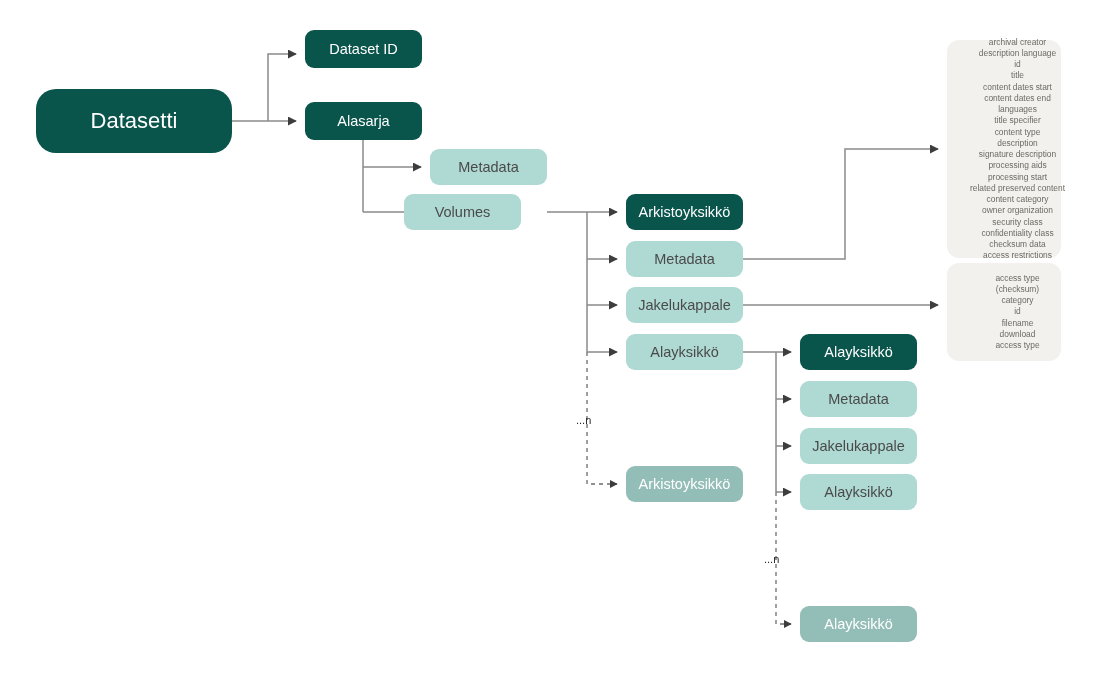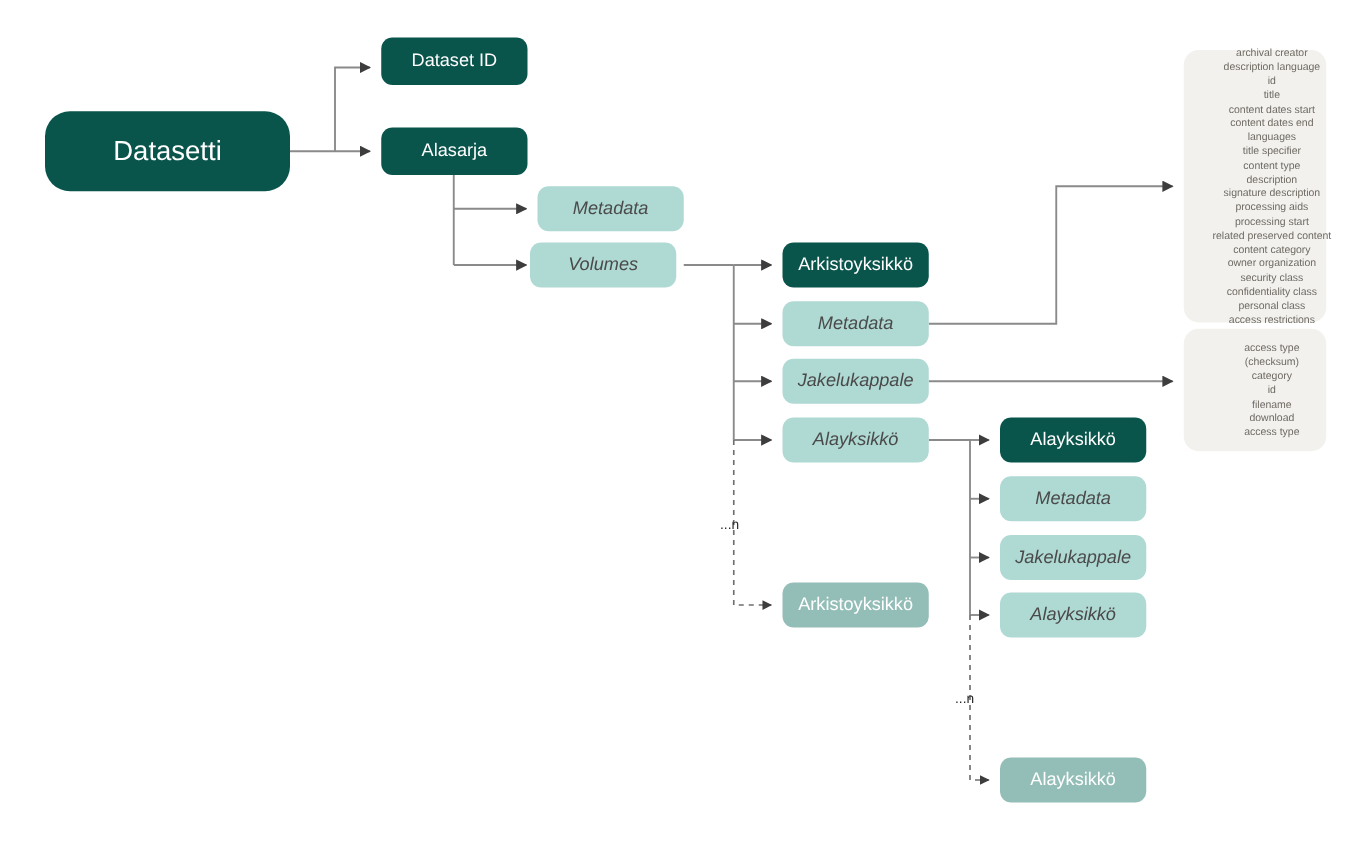--- a/index.html
+++ b/index.html
@@ -44,21 +44,20 @@
   }
   .node.dark {
     background: #09544B;
     color: #ffffff;
     font-size: 14.5px;
   }
   .node.light {
     background: #AFD9D3;
     color: #4A4A4A;
     font-size: 14.5px;
-    font-style: italic;
   }
   .node.muted {
     background: #93BDB7;
     color: #ffffff;
     font-size: 14.5px;
   }
   .fieldlist {
     position: absolute;
     box-sizing: border-box;
     background: #F2F1EE;
@@ -137,21 +136,21 @@
   </svg>
 
   <div class="node root" style="left:36px;top:89px;width:196px;height:64px;">Datasetti</div>
 
   <div class="node dark" style="left:305px;top:30px;width:117px;height:38px;">Dataset ID</div>
 
   <div class="node dark" style="left:305px;top:102px;width:117px;height:38px;">Alasarja</div>
 
   <div class="node light" style="left:430px;top:149px;width:117px;height:36px;">Metadata</div>
 
-  <div class="node light" style="left:424px;top:194px;width:117px;height:36px;">Volumes</div>
+  <div class="node light" style="left:404px;top:194px;width:117px;height:36px;">Volumes</div>
 
   <div class="node dark" style="left:626px;top:194px;width:117px;height:36px;">Arkistoyksikkö</div>
 
   <div class="node light" style="left:626px;top:241px;width:117px;height:36px;">Metadata</div>
 
   <div class="node light" style="left:626px;top:287px;width:117px;height:36px;">Jakelukappale</div>
 
   <div class="node light" style="left:626px;top:334px;width:117px;height:36px;">Alayksikkö</div>
 
   <div class="node muted" style="left:626px;top:466px;width:117px;height:36px;">Arkistoyksikkö</div>
@@ -178,21 +177,21 @@
       <span>content type</span>
       <span>description</span>
       <span>signature description</span>
       <span>processing aids</span>
       <span>processing start</span>
       <span>related preserved content</span>
       <span>content category</span>
       <span>owner organization</span>
       <span>security class</span>
       <span>confidentiality class</span>
-      <span>personal class</span>
+      <span>checksum data</span>
       <span>access restrictions</span>
     </div>
 
   <div class="fieldlist" id="jakelukappale-fields" style="left:947px;top:263px;width:114px;height:98px;">
       <span>access type</span>
       <span>(checksum)</span>
       <span>category</span>
       <span>id</span>
       <span>filename</span>
       <span>download</span>

